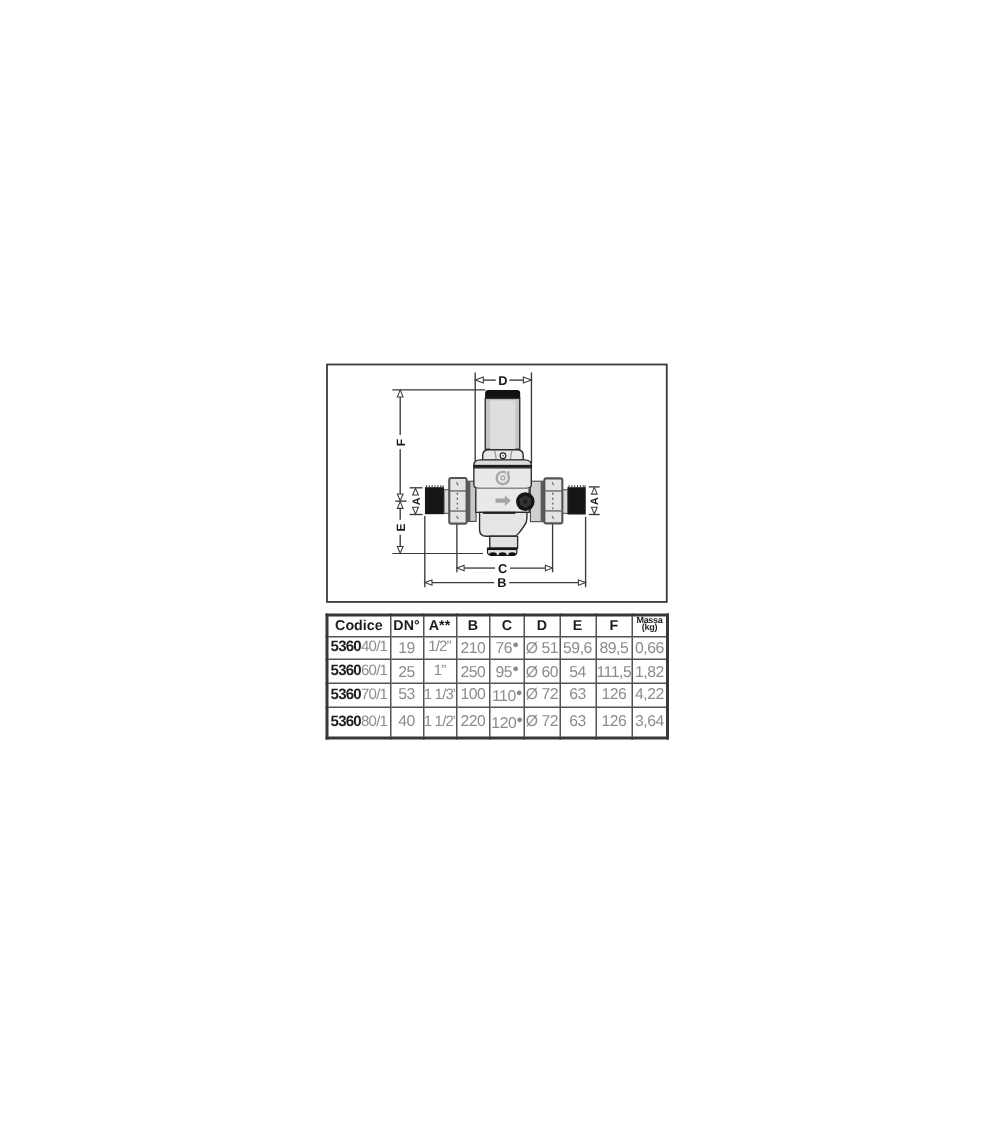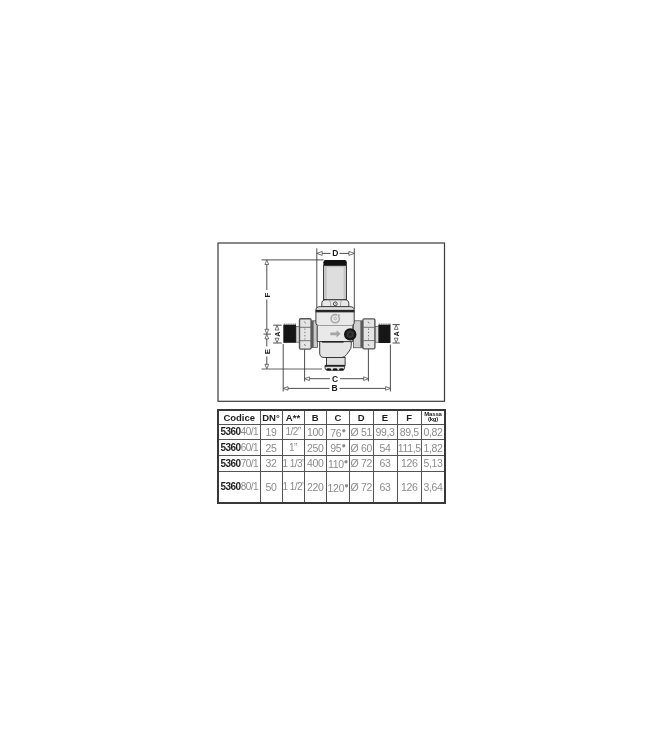--- a/index.html
+++ b/index.html
@@ -243,56 +243,56 @@
         <th class="h">D</th>
         <th class="h">E</th>
         <th class="h">F</th>
         <th class="sm">Massa<br>(kg)</th>
   </tr>
 
   <tr style="height:15.55px">
     <td class="d cod"><b>5360</b>40/1</td>
         <td class="d">19</td>
         <td class="d inch">1/2”</td>
-        <td class="d">100</td>
+        <td class="d">210</td>
         <td class="d">76<span style="font-size:7.5px;vertical-align:3.5px">●</span></td>
         <td class="d">Ø 51</td>
-        <td class="d">99,3</td>
+        <td class="d">59,6</td>
         <td class="d">89,5</td>
-        <td class="d">0,82</td>
+        <td class="d">0,66</td>
   </tr>
 
 
   <tr style="height:16px">
     <td class="d cod"><b>5360</b>60/1</td>
         <td class="d">25</td>
         <td class="d inch">1”</td>
         <td class="d">250</td>
         <td class="d">95<span style="font-size:7.5px;vertical-align:3.5px">●</span></td>
         <td class="d">Ø 60</td>
         <td class="d">54</td>
         <td class="d">111,5</td>
         <td class="d">1,82</td>
   </tr>
 
   <tr style="height:15.55px">
     <td class="d cod"><b>5360</b>70/1</td>
-        <td class="d">32</td>
+        <td class="d">53</td>
         <td class="d inch">1 1/3”</td>
-        <td class="d">400</td>
+        <td class="d">100</td>
         <td class="d">110<span style="font-size:7.5px;vertical-align:3.5px">●</span></td>
         <td class="d">Ø 72</td>
         <td class="d">63</td>
         <td class="d">126</td>
-        <td class="d">5,13</td>
-  </tr>
-
-  <tr style="height:32px">
+        <td class="d">4,22</td>
+  </tr>
+
+  <tr style="height:21px">
     <td class="d cod"><b>5360</b>80/1</td>
-        <td class="d">50</td>
+        <td class="d">40</td>
         <td class="d inch">1 1/2”</td>
         <td class="d">220</td>
         <td class="d">120<span style="font-size:7.5px;vertical-align:3.5px">●</span></td>
         <td class="d">Ø 72</td>
         <td class="d">63</td>
         <td class="d">126</td>
         <td class="d">3,64</td>
   </tr>
 </tbody>
   </table>

